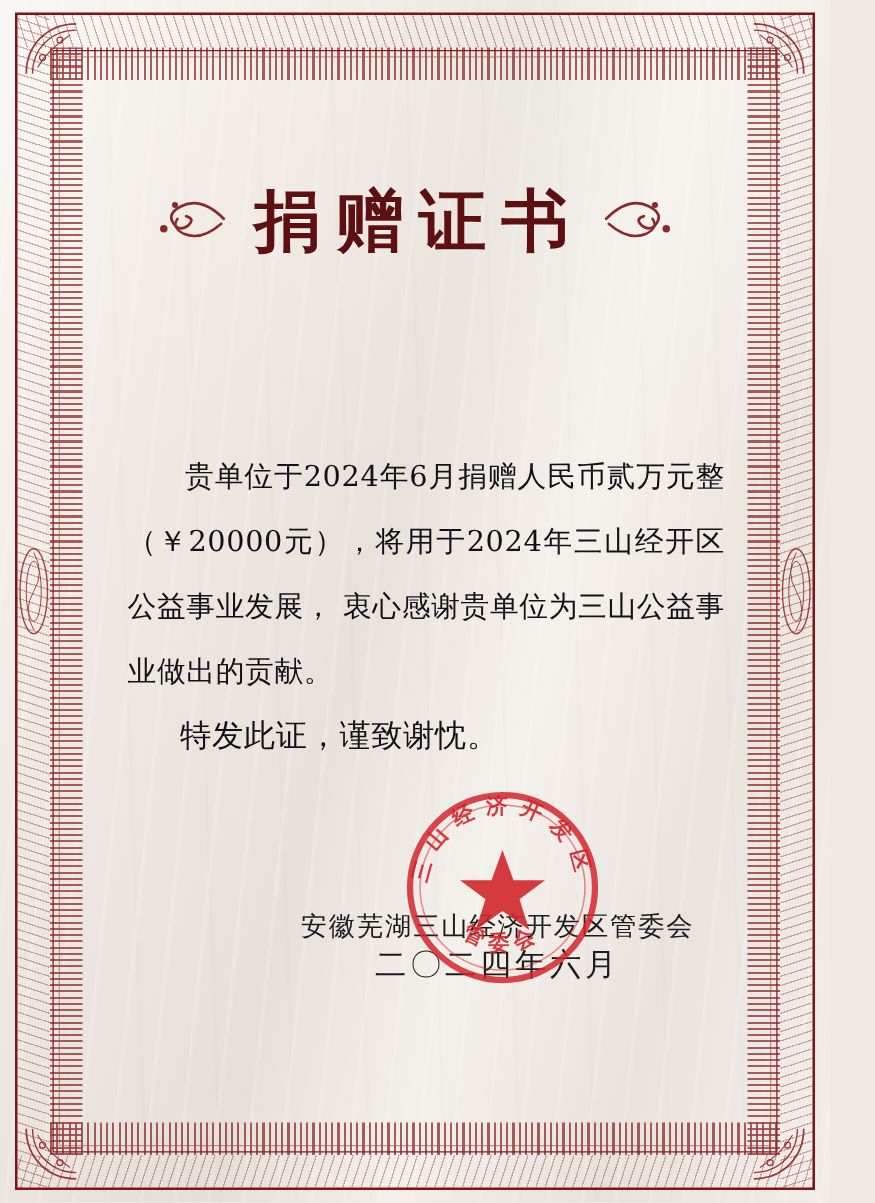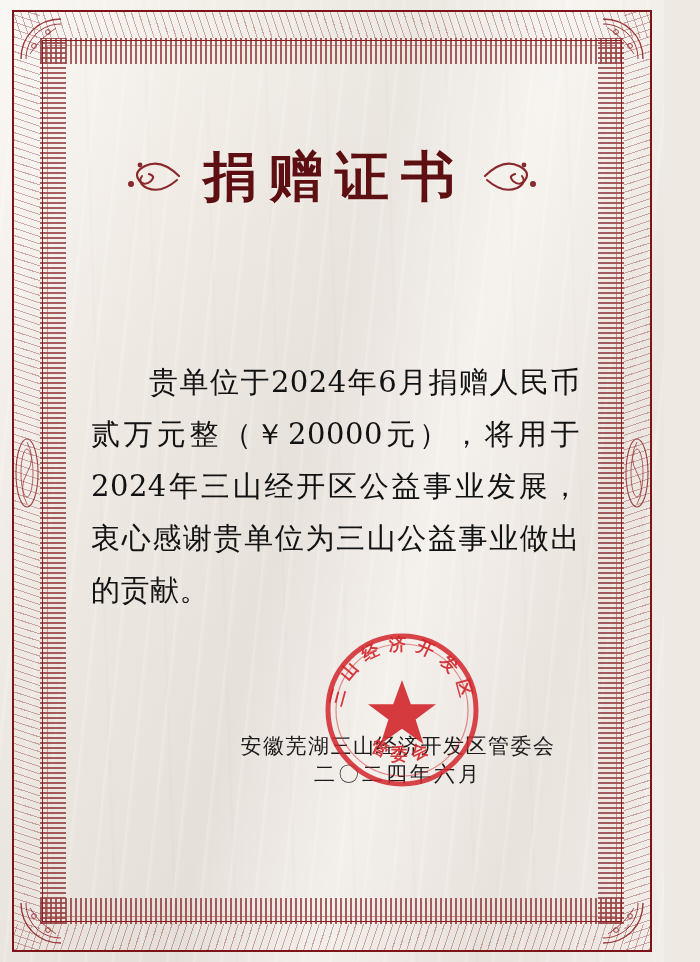--- a/index.html
+++ b/index.html
@@ -140,24 +140,24 @@
     font-family: "DejaVu Serif", "Liberation Serif", serif;
     font-size: 27px;
     font-weight: 700;
     color: #1a1a1a;
     letter-spacing: 1px;
   }
 
   .body-text {
     position: absolute;
     top: 300px;
-    left: 33px;
+    left: 44px;
     right: 26px;
     font-family: "DejaVu Serif", "Liberation Serif", serif;
-    font-size: 29px;
+    font-size: 23px;
     line-height: 52px;
     color: #121212;
     letter-spacing: 0.5px;
     text-align: justify;
   }
   .body-text p { margin: 0; text-indent: 2em; }
 
   .closing {
     position: absolute;
     top: 516px;
@@ -177,21 +177,21 @@
     width: 360px;
     font-family: "DejaVu Serif", "Liberation Serif", serif;
     color: #1b1b1b;
   }
   .sig-org {
     font-size: 21px;
     letter-spacing: 1.5px;
     white-space: nowrap;
   }
   .sig-date {
-    font-size: 21px;
+    font-size: 25px;
     letter-spacing: 3px;
     white-space: nowrap;
   }
 
   
   .seal {
     position: absolute;
     right: 118px;
     bottom: 110px;
     width: 172px;
@@ -291,20 +291,21 @@
           <circle cx="21" cy="11" r="2.4" fill="currentColor"></circle>
         </svg>
       </span>
     </div>
 
 
     <div class="body-text">
       <p>贵单位于2024年6月捐赠人民币贰万元整（￥20000元），将用于2024年三山经开区公益事业发展， 衷心感谢贵单位为三山公益事业做出的贡献。</p>
     </div>
 
+    <div class="closing">特发此证，谨致谢忱。</div>
 
     <div class="signature">
       <div class="sig-org">安徽芜湖三山经济开发区管委会</div>
       <div class="sig-date">二〇二四年六月</div>
     </div>
 
     <div class="seal">
       <svg viewBox="0 0 172 172" width="172" height="172">
         <defs>
           <path id="sealArc" d="M 26 86 A 60 60 0 0 1 146 86"></path>

